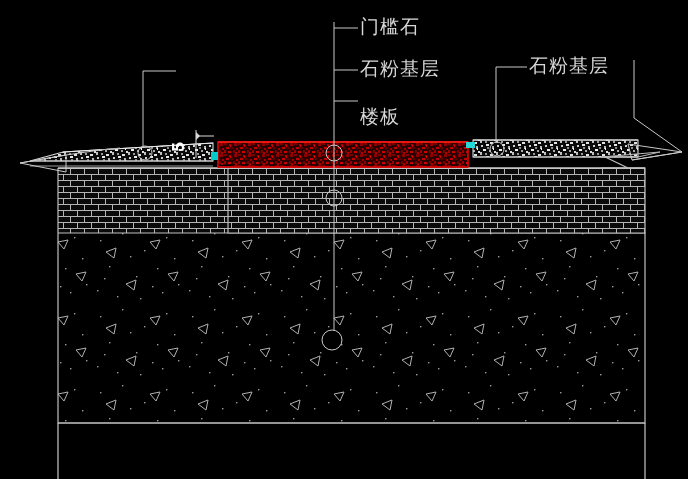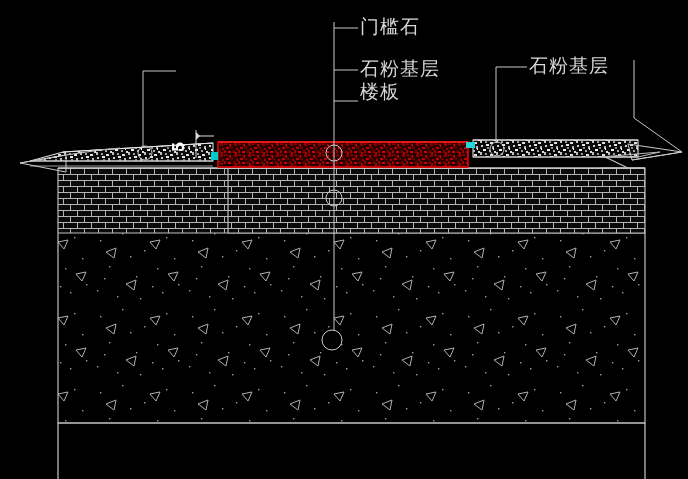--- a/index.html
+++ b/index.html
@@ -230,19 +230,19 @@
       <line x1="100" y1="150" x2="120" y2="148"></line>
     </g>
 
   </svg>
 
 
   <div class="cad-label" style="left:360px; top:17px;">门槛石</div>
 
   <div class="cad-label" style="left:360px; top:59px;">石粉基层</div>
 
-  <div class="cad-label" style="left:360px; top:82px;">楼板</div>
+  <div class="cad-label" style="left:360px; top:107px;">楼板</div>
 
   <div class="cad-label" style="left:529px; top:56px;">石粉基层</div>
 
   <div class="dim-text" style="left:172px; top:152px;">5</div>
 
 </div>
 
 </body></html>

